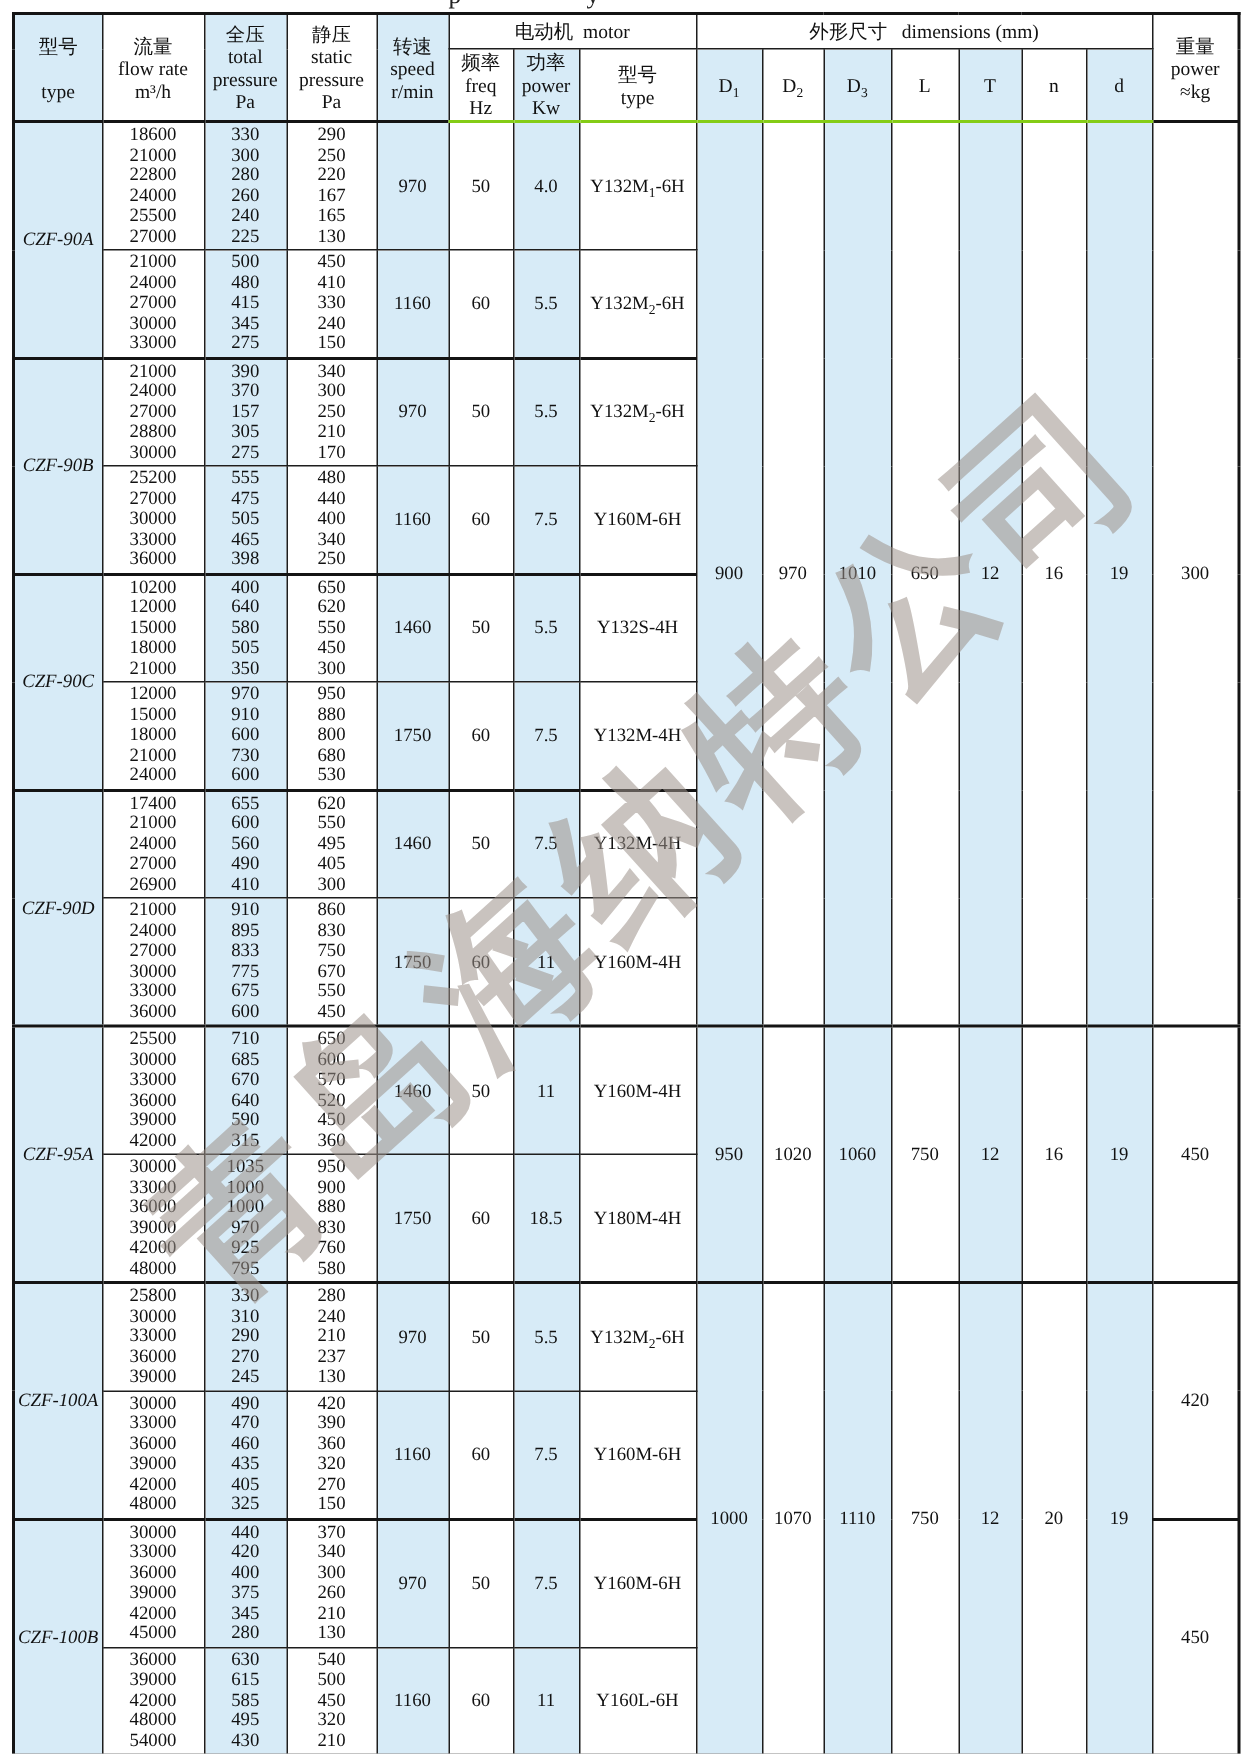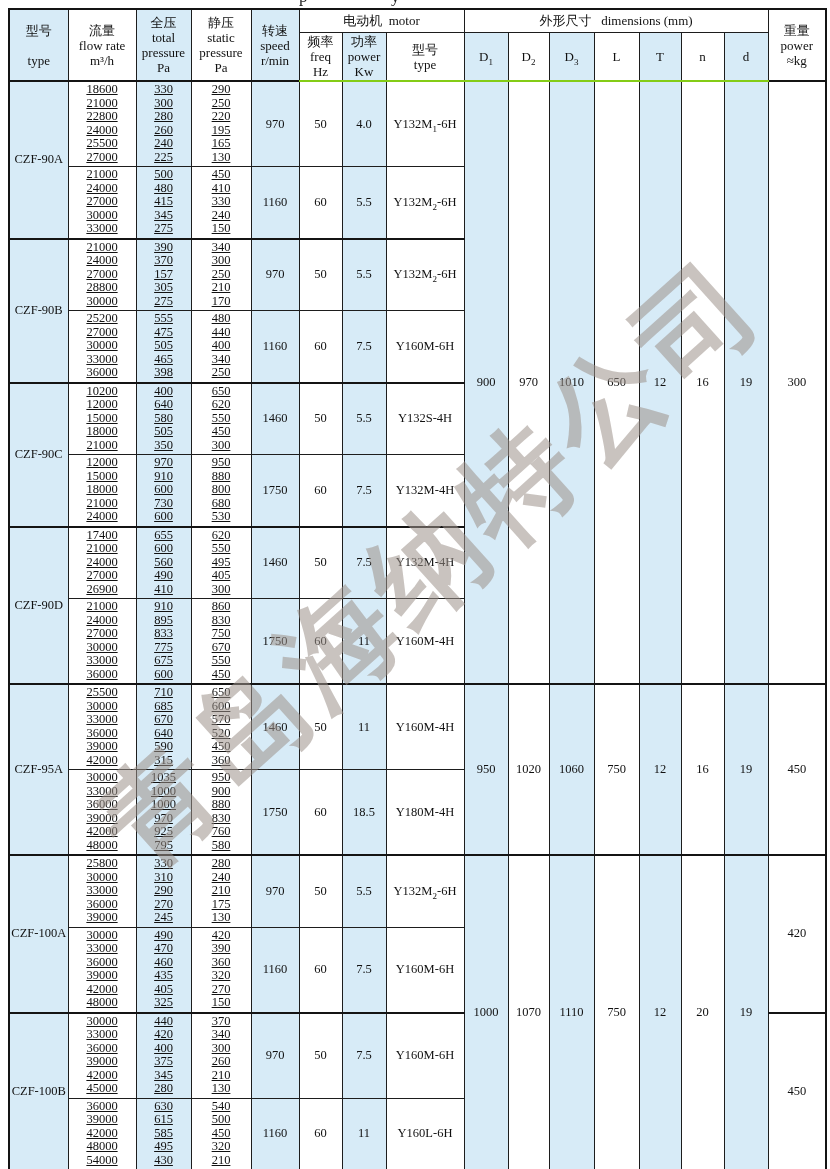--- a/index.html
+++ b/index.html
@@ -10,24 +10,24 @@
   #title-frag-p{left:299px;}
   #title-frag-y{left:391px;}
   #tablewrap{position:absolute;left:8px;top:8px;}
   table{border-collapse:collapse;table-layout:fixed;width:817px;border:2px solid #141414;}
   th,td{border:1px solid #1d1d1d;text-align:center;vertical-align:middle;padding:0;overflow:hidden;}
   thead th{font-weight:normal;font-size:13px;line-height:15px;padding:1px 0;}
   thead tr:last-child th{border-bottom:2px solid #84cc16;}
   tr.gtop td{border-top:2px solid #141414;}
   .b{background:#d7ebf7;}
   .grp{height:20px;line-height:18px;}
-  td.num{font-size:12.5px;padding:1px 0 2px 0;text-decoration:underline;}
+  td.num{font-size:12.5px;padding:1px 0 2px 0;}
   td.num div{height:13.5px;line-height:13.5px;}
   td.mid{font-size:12.5px;}
-  td.model-cell{font-size:12.5px;}
+  td.model-cell{font-size:12.5px;font-style:italic;}
   sub{font-size:9px;line-height:0;}
   #wm{position:absolute;left:15px;top:498px;width:810px;text-align:center;white-space:nowrap;
       font-family:"DejaVu Sans",sans-serif;font-weight:bold;font-size:112px;letter-spacing:8px;
       color:rgba(156,146,139,0.55);transform:rotate(-42deg);pointer-events:none;z-index:5;}
 </style>
 </head>
 <body>
 
 <div id="title-clip">
   <span id="title-frag-p">p</span>
@@ -137,21 +137,21 @@
             <div>300</div>
             <div>280</div>
             <div>260</div>
             <div>240</div>
             <div>225</div>
           </td>
           <td class="num">
             <div>290</div>
             <div>250</div>
             <div>220</div>
-            <div>195</div>
+            <div>167</div>
             <div>165</div>
             <div>130</div>
           </td>
           <td class="mid b">970</td>
           <td class="mid">50</td>
           <td class="mid b">4.0</td>
           <td class="mid"><span><span>Y132M</span><sub>1</sub><span>-6H</span></span></td>
           <td class="mid b" rowspan="8">900</td>
           <td class="mid" rowspan="8">970</td>
           <td class="mid b" rowspan="8">1010</td>
@@ -438,21 +438,21 @@
             <div>330</div>
             <div>310</div>
             <div>290</div>
             <div>270</div>
             <div>245</div>
           </td>
           <td class="num">
             <div>280</div>
             <div>240</div>
             <div>210</div>
-            <div>175</div>
+            <div>237</div>
             <div>130</div>
           </td>
           <td class="mid b">970</td>
           <td class="mid">50</td>
           <td class="mid b">5.5</td>
           <td class="mid"><span><span>Y132M</span><sub>2</sub><span>-6H</span></span></td>
           <td class="mid b" rowspan="4">1000</td>
           <td class="mid" rowspan="4">1070</td>
           <td class="mid b" rowspan="4">1110</td>
           <td class="mid" rowspan="4">750</td>

